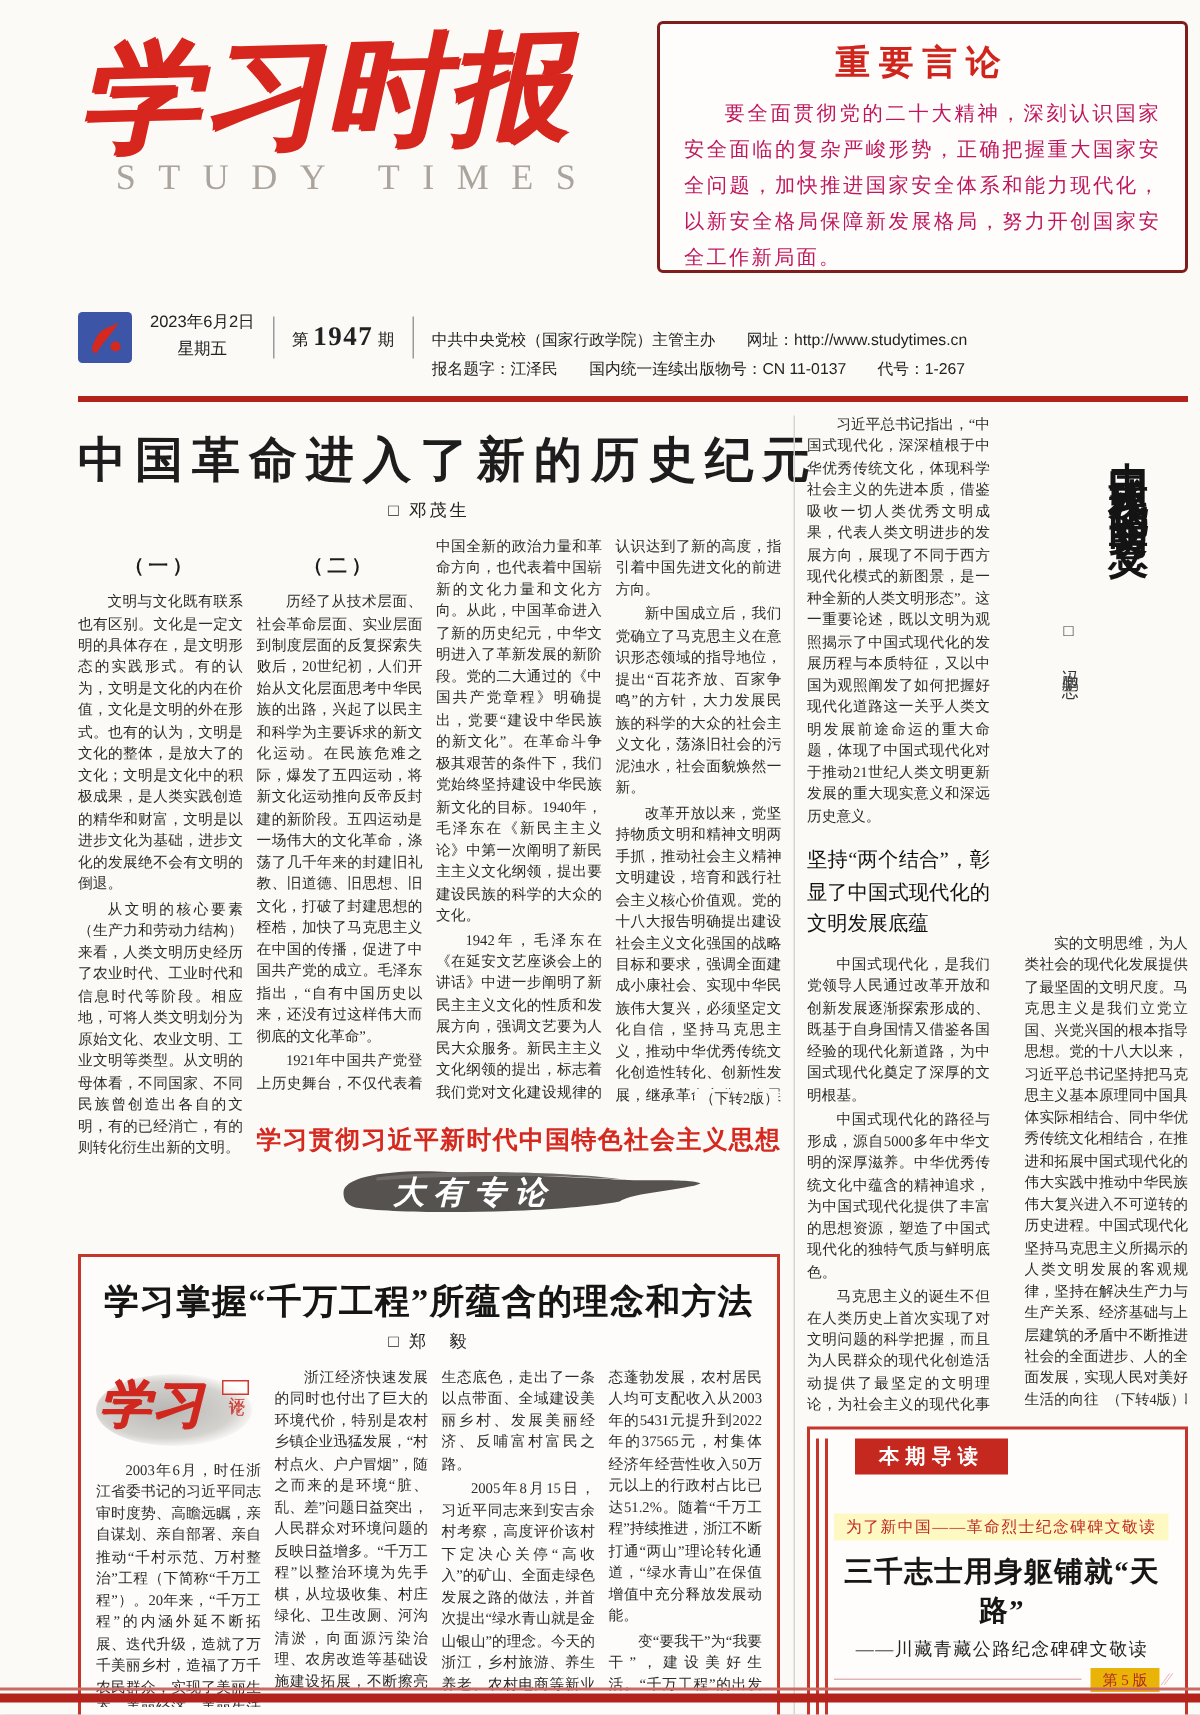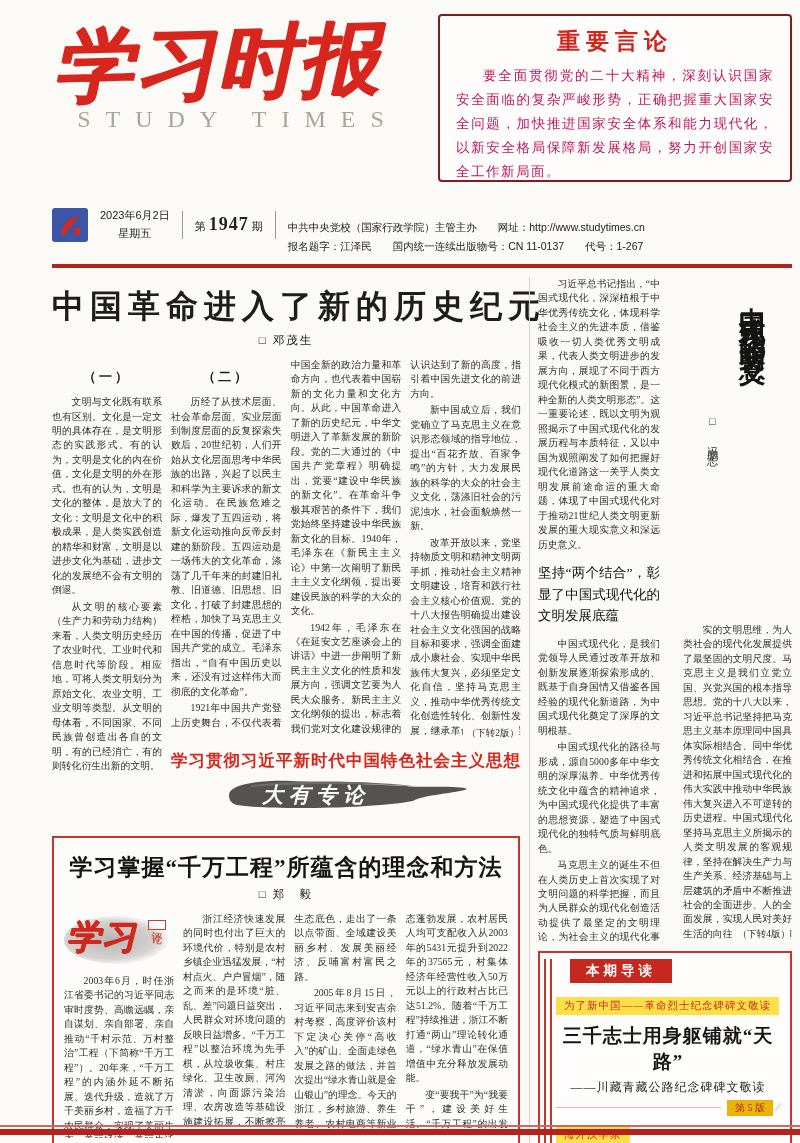--- a/index.html
+++ b/index.html
@@ -69,21 +69,21 @@
   .ra-colB{flex:1;display:flex;flex-direction:column;}
   .v-block{height:342px;display:flex;justify-content:center;gap:12px;padding-top:10px;box-sizing:border-box;}
   .v-author{writing-mode:vertical-rl;font-size:11px;color:#333;letter-spacing:4px;margin-top:128px;}
   .v-title{writing-mode:vertical-rl;font-size:26px;font-weight:900;color:#141414;letter-spacing:5px;font-family:"Liberation Serif",serif;}
   .ra-colB-text{flex:1;overflow:hidden;position:relative;margin-top:4px;}
 
   
   .digest{position:relative;margin-top:10px;border:2px solid #c5352c;background:#fffdfc;height:232px;padding:4px 10px 4px 16px;box-sizing:border-box;}
   .digest:before{content:"";position:absolute;left:4px;top:6px;bottom:6px;width:4px;border-left:2px solid #c5352c;border-right:2px solid #c5352c;}
   .digest-badge{display:inline-block;background:#c5281e;color:#fff;font-size:13.5px;font-weight:800;letter-spacing:4px;padding:3px 16px;font-family:"Liberation Sans",sans-serif;margin:2px 0 6px 14px;}
-  .digest-tag{display:inline-block;background:#fde047;color:#c02b22;font-size:10.5px;padding:2px 8px;letter-spacing:1px;margin-top:8px;}
+  .digest-tag{display:inline-block;background:#fef9c3;color:#c02b22;font-size:10.5px;padding:2px 8px;letter-spacing:1px;margin-top:20px;}
   .dg-title1{font-size:19px;font-weight:900;text-align:center;letter-spacing:1px;color:#161616;margin:8px 0 4px;}
   .dg-sub{font-size:12px;text-align:center;color:#222;letter-spacing:1px;margin-bottom:4px;}
   .dg-title2{font-size:18px;font-weight:900;text-align:center;line-height:1.45;color:#161616;font-family:"Liberation Sans",sans-serif;margin:6px 0 2px;}
   .page-row{display:flex;align-items:center;margin:2px 0 2px;}
   .page-row .line{flex:1;border-top:1px solid #e3b4b7;}
   .page-chip{background:#eab308;color:#b02a22;font-size:10px;padding:1px 8px;margin-left:6px;white-space:nowrap;}
   .slashes{color:#e8b9bd;font-size:12px;margin-left:3px;font-weight:bold;}
 
   .bottom-rule{position:absolute;left:0;right:0;bottom:8px;height:6px;background:#b3231c;}
   .bottom-rule:before{content:"";position:absolute;left:0;right:0;top:-4px;height:2px;background:#c96a64;}

